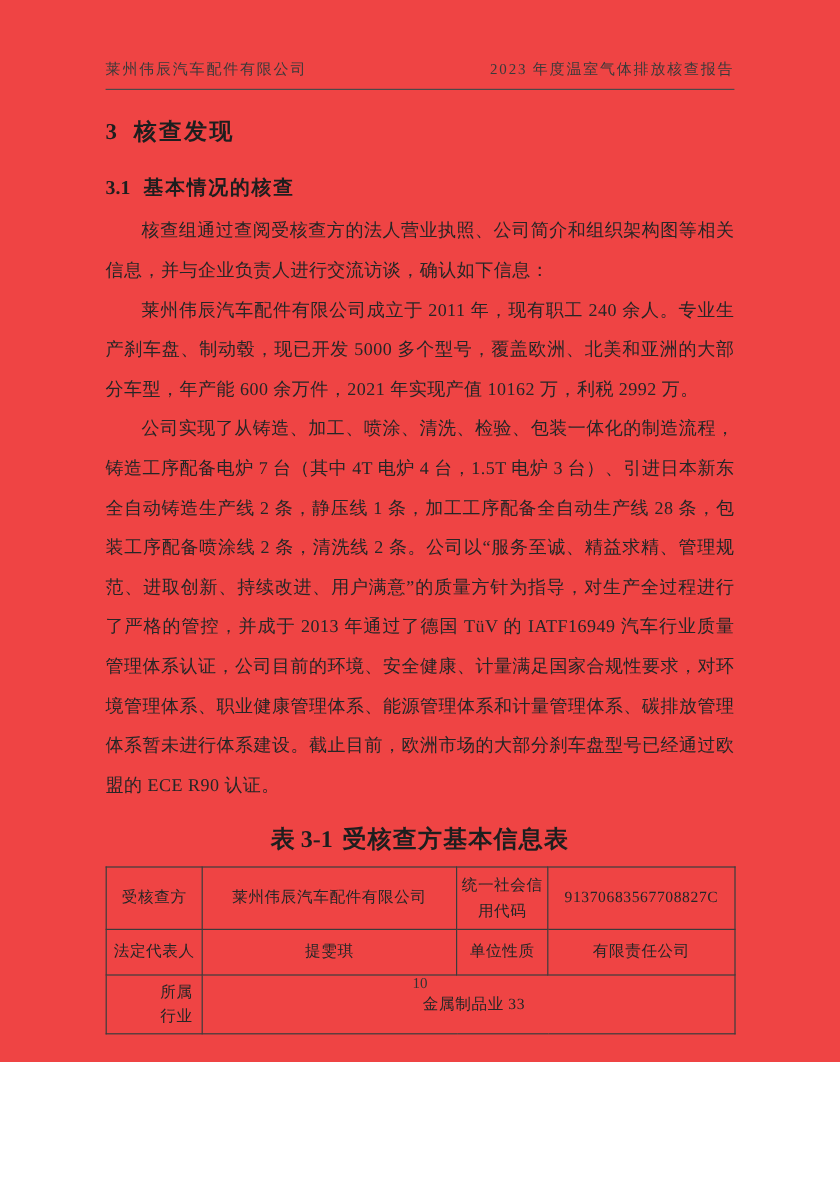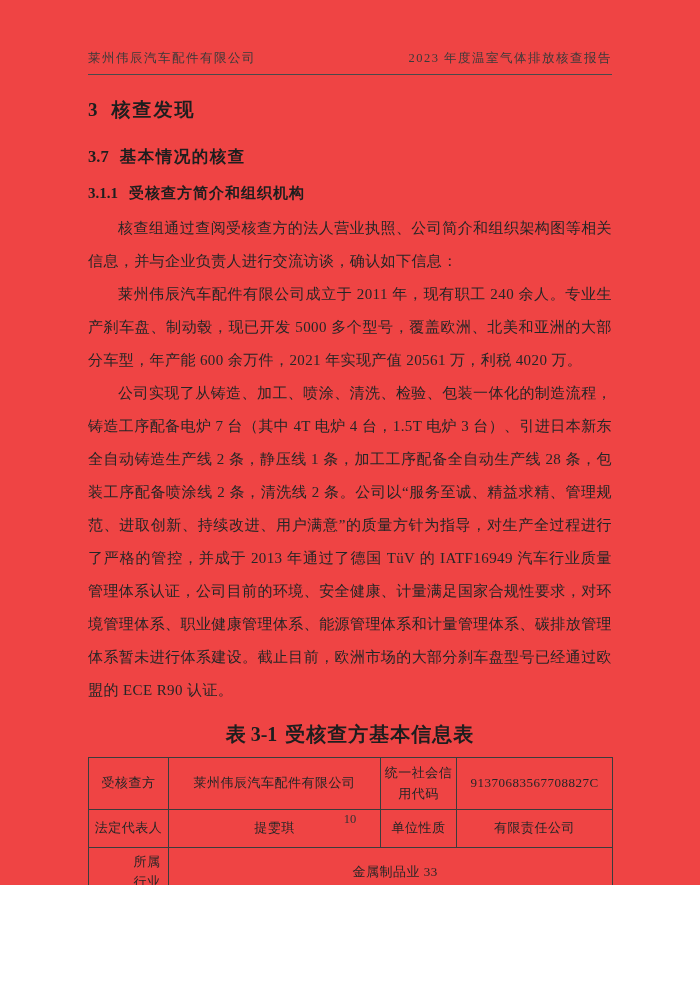--- a/index.html
+++ b/index.html
@@ -103,29 +103,26 @@
   <div class="doc-header">
     <span>莱州伟辰汽车配件有限公司</span>
     <span>2023 年度温室气体排放核查报告</span>
   </div>
 
   <div class="h1">
     <span class="h-num">3</span><span>核查发现</span>
   </div>
 
   <div class="h2">
-    <span class="h-num">3.7</span><span>基本情况的核查</span>
+    <span class="h-num">3.1</span><span>基本情况的核查</span>
   </div>
 
-  <div class="h3">
-    <span class="h-num">3.1.1</span><span>受核查方简介和组织机构</span>
-  </div>
 
   <p class="para">核查组通过查阅受核查方的法人营业执照、公司简介和组织架构图等相关信息，并与企业负责人进行交流访谈，确认如下信息：</p>
-  <p class="para">莱州伟辰汽车配件有限公司成立于 2011 年，现有职工 240 余人。专业生产刹车盘、制动毂，现已开发 5000 多个型号，覆盖欧洲、北美和亚洲的大部分车型，年产能 600 余万件，2021 年实现产值 20561 万，利税 4020 万。</p>
+  <p class="para">莱州伟辰汽车配件有限公司成立于 2011 年，现有职工 240 余人。专业生产刹车盘、制动毂，现已开发 5000 多个型号，覆盖欧洲、北美和亚洲的大部分车型，年产能 600 余万件，2021 年实现产值 10162 万，利税 2992 万。</p>
   <p class="para">公司实现了从铸造、加工、喷涂、清洗、检验、包装一体化的制造流程，铸造工序配备电炉 7 台（其中 4T 电炉 4 台，1.5T 电炉 3 台）、引进日本新东全自动铸造生产线 2 条，静压线 1 条，加工工序配备全自动生产线 28 条，包装工序配备喷涂线 2 条，清洗线 2 条。公司以“服务至诚、精益求精、管理规范、进取创新、持续改进、用户满意”的质量方针为指导，对生产全过程进行了严格的管控，并成于 2013 年通过了德国 TüV 的 IATF16949 汽车行业质量管理体系认证，公司目前的环境、安全健康、计量满足国家合规性要求，对环境管理体系、职业健康管理体系、能源管理体系和计量管理体系、碳排放管理体系暂未进行体系建设。截止目前，欧洲市场的大部分刹车盘型号已经通过欧盟的 ECE R90 认证。</p>
 
   <div class="tbl-caption">
     <span class="cap-num">表 3-1</span><span>受核查方基本信息表</span>
   </div>
 
   <table class="info-table">
     <tbody>
       <tr class="row-1">
         <td class="col-label1">受核查方</td>

